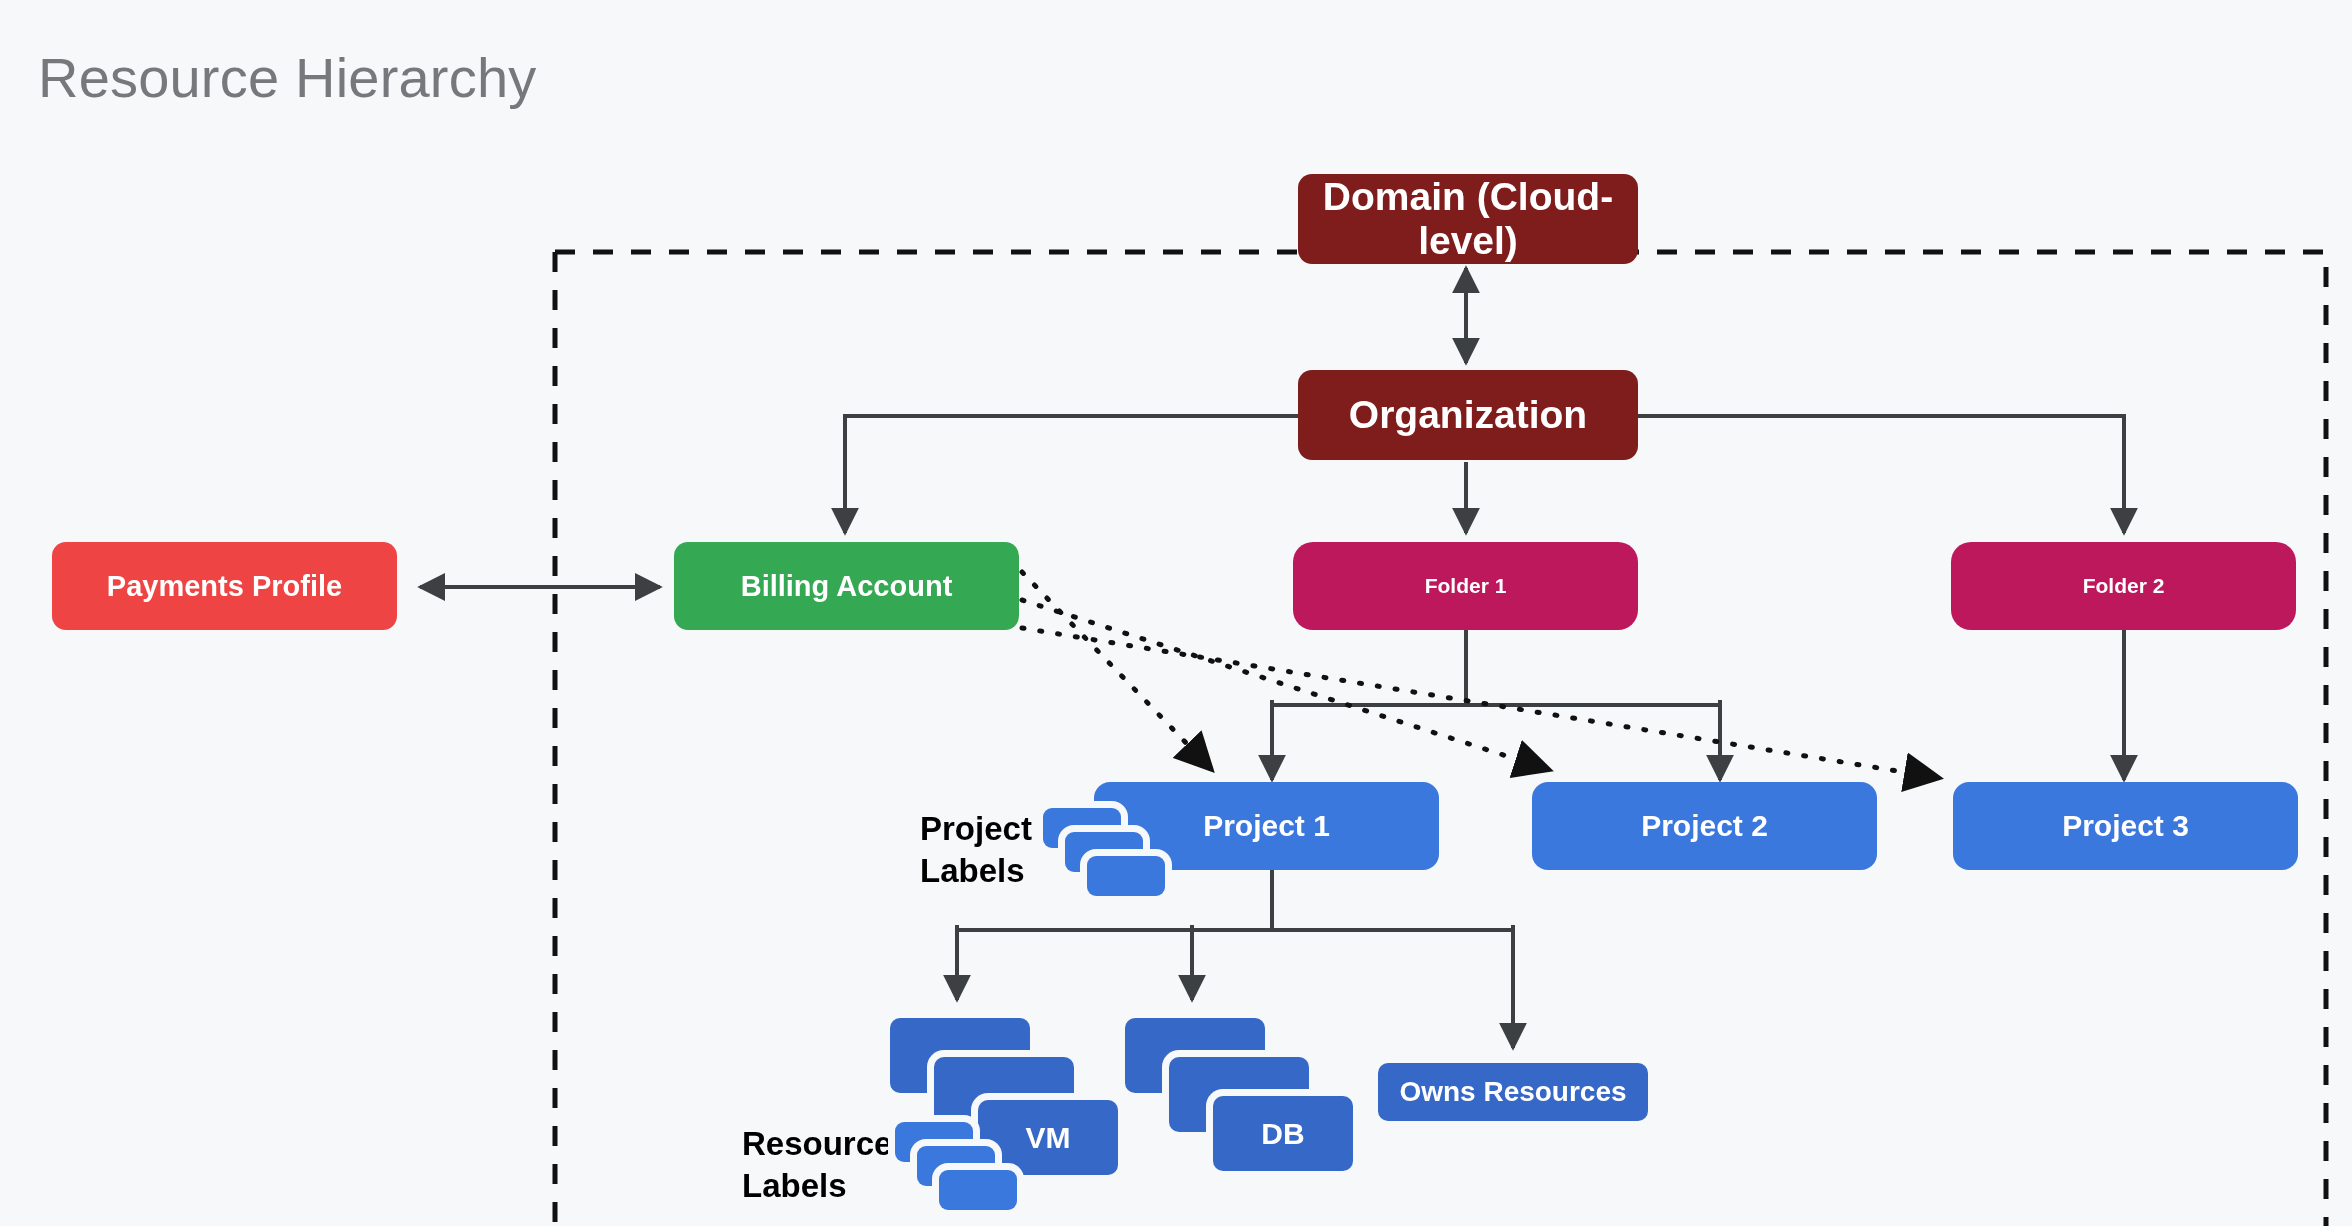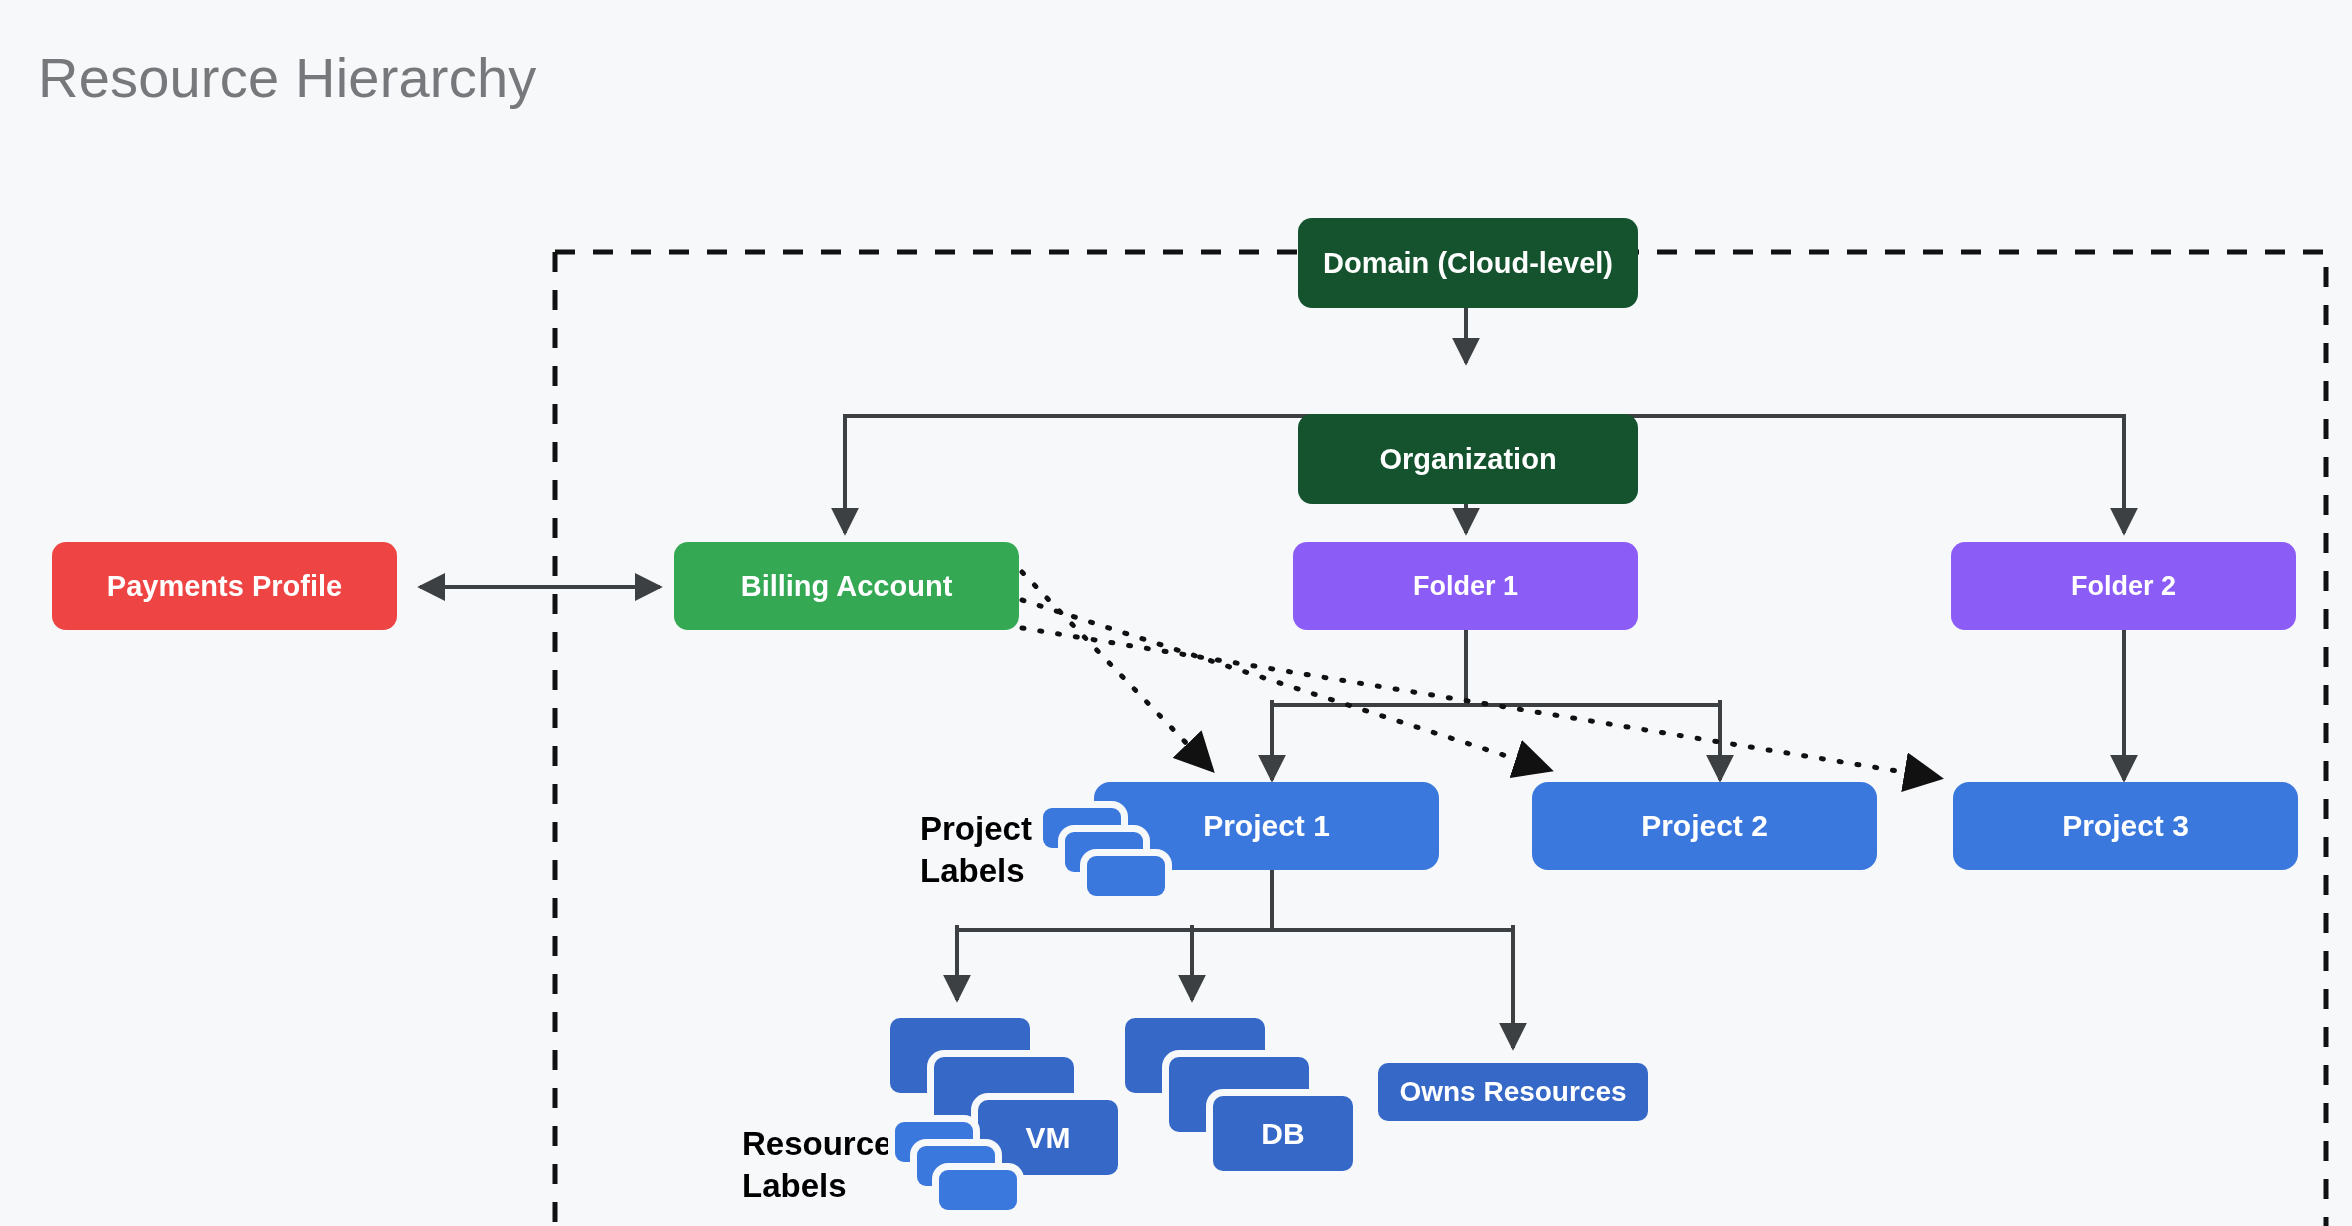--- a/index.html
+++ b/index.html
@@ -21,24 +21,24 @@
 
   
   .node{
     position:absolute;
     display:flex;align-items:center;justify-content:center;
     color:#ffffff;font-weight:bold;
     text-align:center;line-height:1.12;
     box-sizing:border-box;
   }
   .node span{pointer-events:none;}
-  .n-red{background:#14532d;border-radius:14px;font-size:29px;margin-top:44px;}
+  .n-red{background:#7f1d1d;border-radius:14px;font-size:39px;}
   .n-green{background:#34a853;border-radius:14px;font-size:29px;}
   .n-yellow{background:#ef4444;border-radius:14px;font-size:29px;}
-  .n-blue{background:#8b5cf6;border-radius:14px;font-size:27px;}
+  .n-blue{background:#be185d;border-radius:20px;font-size:21px;}
   .n-dblue{background:#3b78de;border-radius:16px;font-size:30px;}
   .n-dblue-sm{background:#3668c8;border-radius:10px;font-size:28px;
                box-shadow:0 0 0 7px #f6f8fa;}
 
   
   .stack{position:absolute;}
   .stack .card{
     position:absolute;
     background:#3668c8;
     border-radius:10px;

